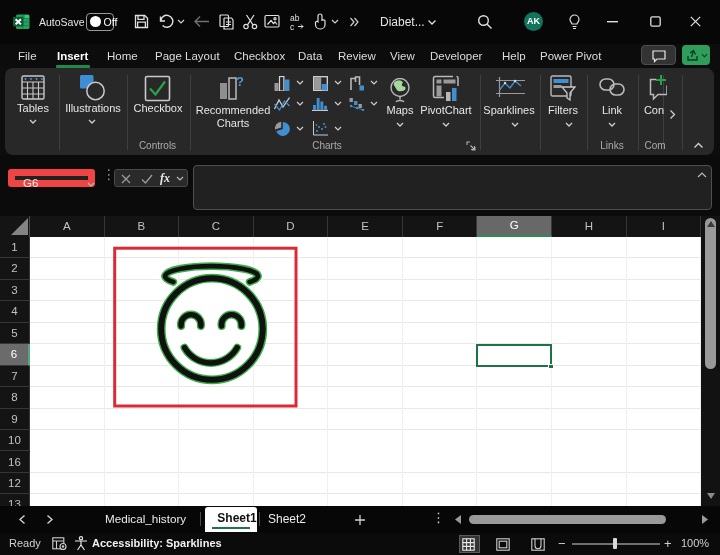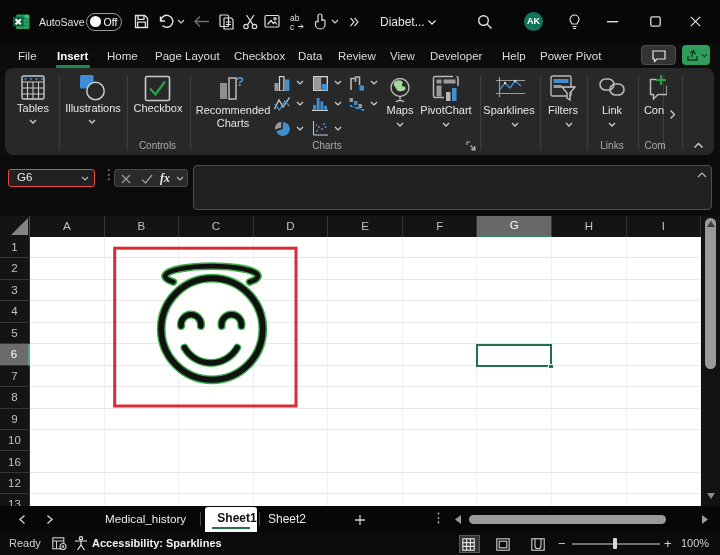--- a/index.html
+++ b/index.html
@@ -45,21 +45,21 @@
 
     <svg class="abs" style="left:12px;top:12px" width="19" height="19" viewBox="0 0 19 19">
       <rect x="4" y="2.5" width="13.5" height="14.5" rx="1.5" fill="#23a35f"></rect>
       <path d="M10.8 3 v14 M4.5 6.3 h12.5 M4.5 9.9 h12.5 M4.5 13.5 h12.5" stroke="#17824a" stroke-width="0.9"></path>
       <rect x="13" y="3" width="4" height="3" fill="#3ec47f"></rect>
       <rect x="1" y="4.8" width="10.5" height="9.8" rx="1" fill="#0e5c35"></rect>
       <path d="M3.6 7.2 L8.9 12.4 M8.9 7.2 L3.6 12.4" stroke="#fff" stroke-width="2"></path>
     </svg>
     <div class="abs" style="left:39px;top:16px;color:#e4e4e4;font-size:10.5px;">AutoSave</div>
 
-    <div class="abs" style="left:86px;top:13px;width:36px;height:18px;border:1.5px solid #999;border-radius:9px;">
+    <div class="abs" style="left:86px;top:13px;width:28px;height:18px;border:1.5px solid #999;border-radius:4px;">
       <div class="abs" style="left:2.5px;top:2px;width:11px;height:11px;border-radius:50%;background:#fff;"></div>
       <div class="abs" style="left:16.5px;top:2px;color:#fff;font-size:10.5px;">Off</div>
     </div>
 
     <svg class="abs" style="left:134px;top:14px" width="15" height="15" viewBox="0 0 15 15" fill="none" stroke="#e0e0e0" stroke-width="1.3">
       <path d="M1.5 1.5 h9.2 l2.8 2.8 v9.2 h-12 z"></path>
       <path d="M4 1.8 v3.6 h6 v-3.6"></path>
       <path d="M3.6 13.2 v-5 h7.8 v5"></path>
     </svg>
 
@@ -366,21 +366,21 @@
     <svg class="abs" style="left:664px;top:41px" width="7" height="11" viewBox="0 0 7 11">
         <path d="M1.5 1.5 L5.5 5.5 L1.5 9.5" stroke="#cfcfcf" stroke-width="1.3" fill="none"></path>
       </svg>
 
     <svg class="abs" style="left:688px;top:74px" width="11" height="7" viewBox="0 0 11 7">
         <path d="M1.5 5.5 L5.5 1.5 L9.5 5.5" stroke="#cfcfcf" stroke-width="1.4" fill="none"></path>
       </svg>
   </div>
 
   <div id="fbar">
-    <div class="abs" style="left:8px;top:13.5px;width:87px;height:18px;background:#212121;border:1px solid #ef4444;border-radius:3px;">
+    <div class="abs" style="left:8px;top:13.5px;width:87px;height:18px;background:#212121;border:7px solid #ef4444;border-radius:3px;">
       <div class="abs" style="left:8px;top:1.5px;color:#ececec;font-size:11.5px;">G6</div>
       <svg class="chev" style="left:72px;top:6.5px" viewBox="0 0 8 5">
           <path d="M1 1 L4 4 L7 1" stroke="#b8b8b8" stroke-width="1.2" fill="none"></path>
         </svg>
     </div>
     <div class="abs" style="left:102px;top:12px;color:#8a8a8a;font-size:13.5px;line-height:16px;">⋮</div>
     <div class="abs" style="left:114px;top:13.5px;width:74px;height:18px;background:#2a2a2a;border:1px solid #484848;border-radius:3px;">
       <svg class="abs" style="left:6px;top:4px" width="10" height="10" viewBox="0 0 10 10">
           <path d="M1 1 L9 9 M9 1 L1 9" stroke="#9a9a9a" stroke-width="1.3"></path>
         </svg>

